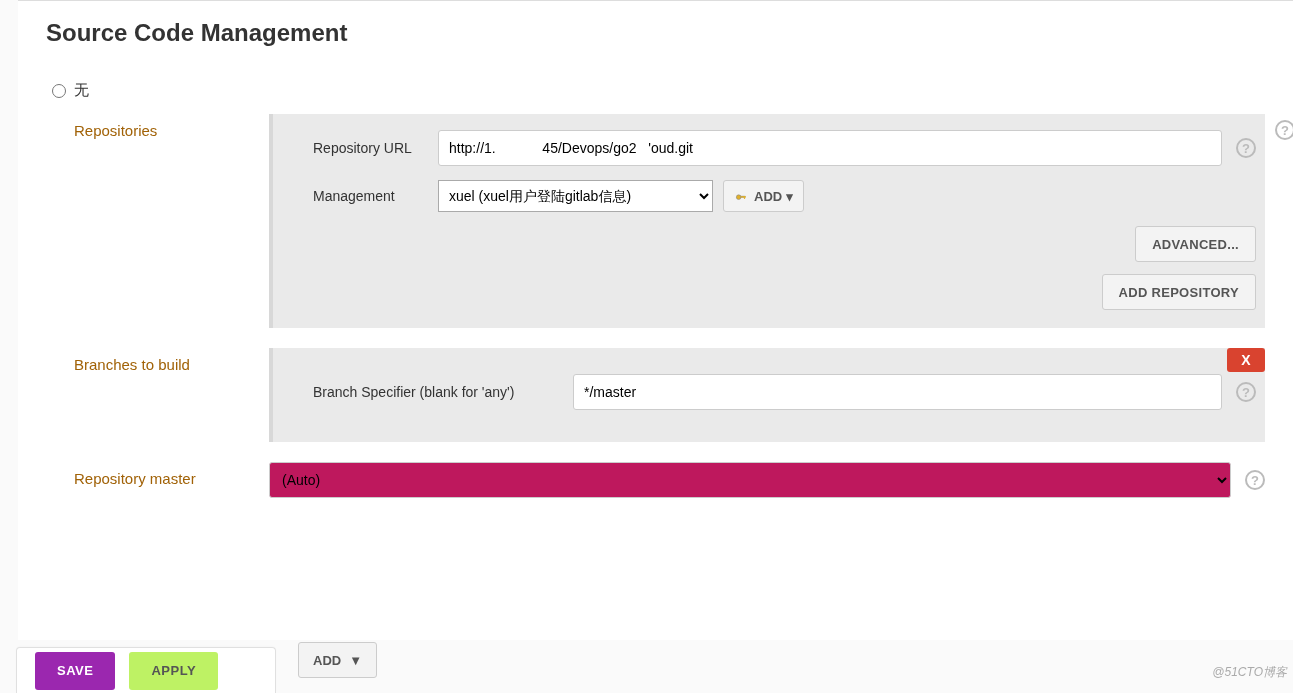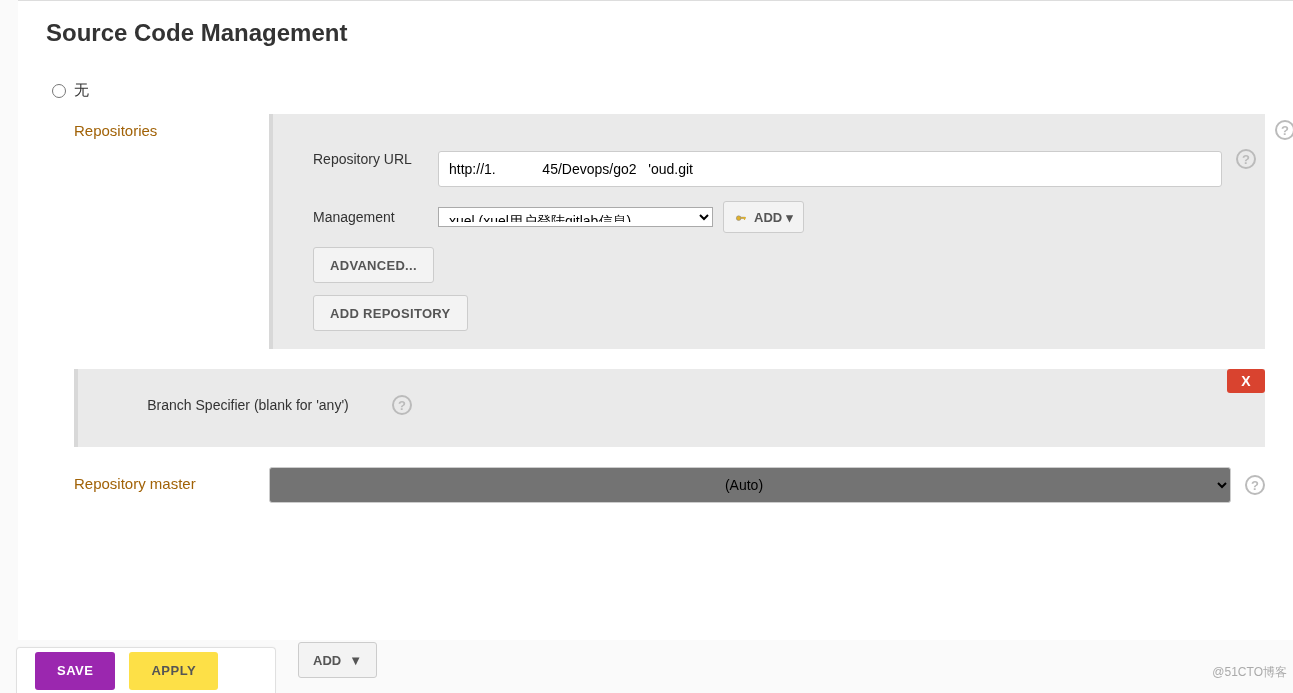--- a/index.html
+++ b/index.html
@@ -67,35 +67,33 @@
       width: 125px;
       flex-shrink: 0;
       font-size: 14px;
       color: #333;
     }
     .inner-label-wide {
       width: 260px;
       flex-shrink: 0;
       font-size: 14px;
       color: #333;
-      text-align: center;
     }
     input[type=text], select.wide {
       flex: 1;
       height: 36px;
       padding: 6px 10px;
       border: 1px solid #ccc;
       border-radius: 3px;
       font-size: 14px;
       background: #fff;
-      margin-top: 21px;
     }
     select.cred-select {
       width: 275px;
-      height: 20px;
+      height: 32px;
       padding: 4px 6px;
       border: 1px solid #aaa;
       font-size: 14px;
       background: #fff;
     }
     .add-credentials-btn {
       display: inline-flex;
       align-items: center;
       height: 32px;
       margin-left: 10px;
@@ -125,20 +123,21 @@
       border-radius: 3px;
       background: #f3f3f3;
       cursor: pointer;
       font-size: 13px;
       font-weight: bold;
       color: #555;
       letter-spacing: 0.3px;
     }
     .btn-row-right {
       display: flex;
+      justify-content: flex-end;
       gap: 12px;
       margin-top: 12px;
     }
     .help-icon {
       width: 20px;
       height: 20px;
       border: 2px solid #bbb;
       border-radius: 50%;
       color: #bbb;
       font-size: 13px;
@@ -164,22 +163,21 @@
       cursor: pointer;
       font-size: 14px;
     }
     select.auto-select {
       flex: 1;
       height: 36px;
       border: 1px solid #ccc;
       border-radius: 3px;
       padding: 8px 8px;
       font-size: 14px;
-      background: #737373;
-      text-align: center;
+      background: #be185d;
     }
     .footer-bar {
       position: absolute;
       left: 16px;
       bottom: 0;
       width: 260px;
       height: 46px;
       background: #fff;
       border: 1px solid #e0e0e0;
       border-bottom: none;
@@ -199,35 +197,36 @@
       border: none;
       border-radius: 3px;
       font-weight: bold;
       font-size: 13px;
       cursor: pointer;
       letter-spacing: 0.5px;
     }
     .apply-btn {
       height: 38px;
       padding: 0 22px;
-      background: #fde047;
+      background: #bef264;
       color: #555;
       border: none;
       border-radius: 3px;
       font-weight: bold;
       font-size: 13px;
       cursor: pointer;
       letter-spacing: 0.5px;
     }
     .watermark {
       position: absolute;
       right: 6px;
       bottom: 12px;
       color: #aaa;
       font-size: 12px;
+      font-style: italic;
     }
     .field-outer-wrap {
       position: relative;
       display: flex;
       align-items: flex-start;
       margin-bottom: 20px;
     }
     .config-outer {
       flex: 1;
       position: relative;
@@ -303,25 +302,27 @@
           </div>
           <div class="btn-row-right">
             <button class="grey-btn">ADD REPOSITORY</button>
           </div>
         </div>
         <div class="help-icon help-abs" style="top:6px">?</div>
       </div>
     </div>
 
     <div class="field-outer-wrap">
+      <div class="field-label">Branches to build</div>
       <div class="config-outer">
         <div class="config-block">
           <div class="delete-x">X</div>
           <div class="inner-row-with-help" style="margin-top:10px">
             <div class="inner-label-wide">Branch Specifier (blank for 'any')</div>
+            <input type="text" value="*/master" style="">
             <div class="help-icon">?</div>
           </div>
         </div>
       </div>
     </div>
 
     <div class="field-outer-wrap">
       <div class="field-label">Repository master</div>
       <div class="config-outer" style="display:flex;align-items:center">
         <select class="auto-select">

